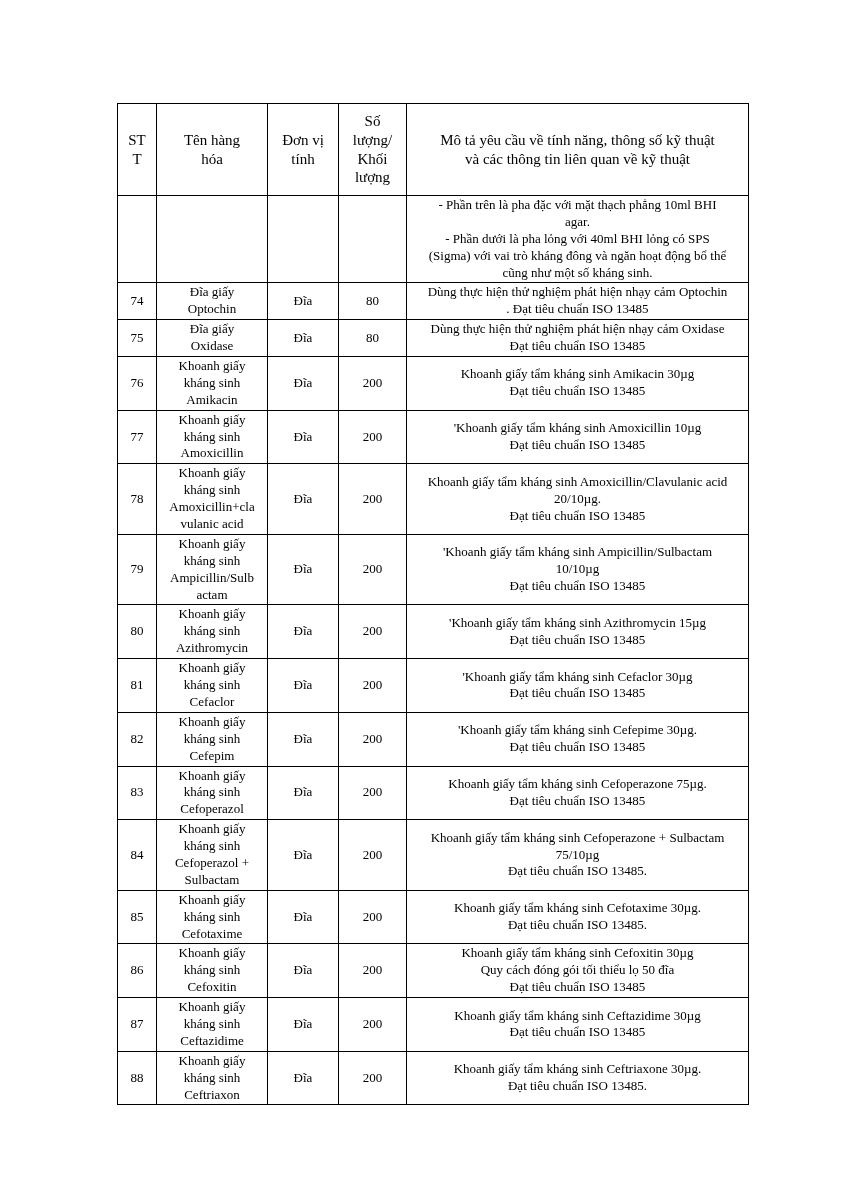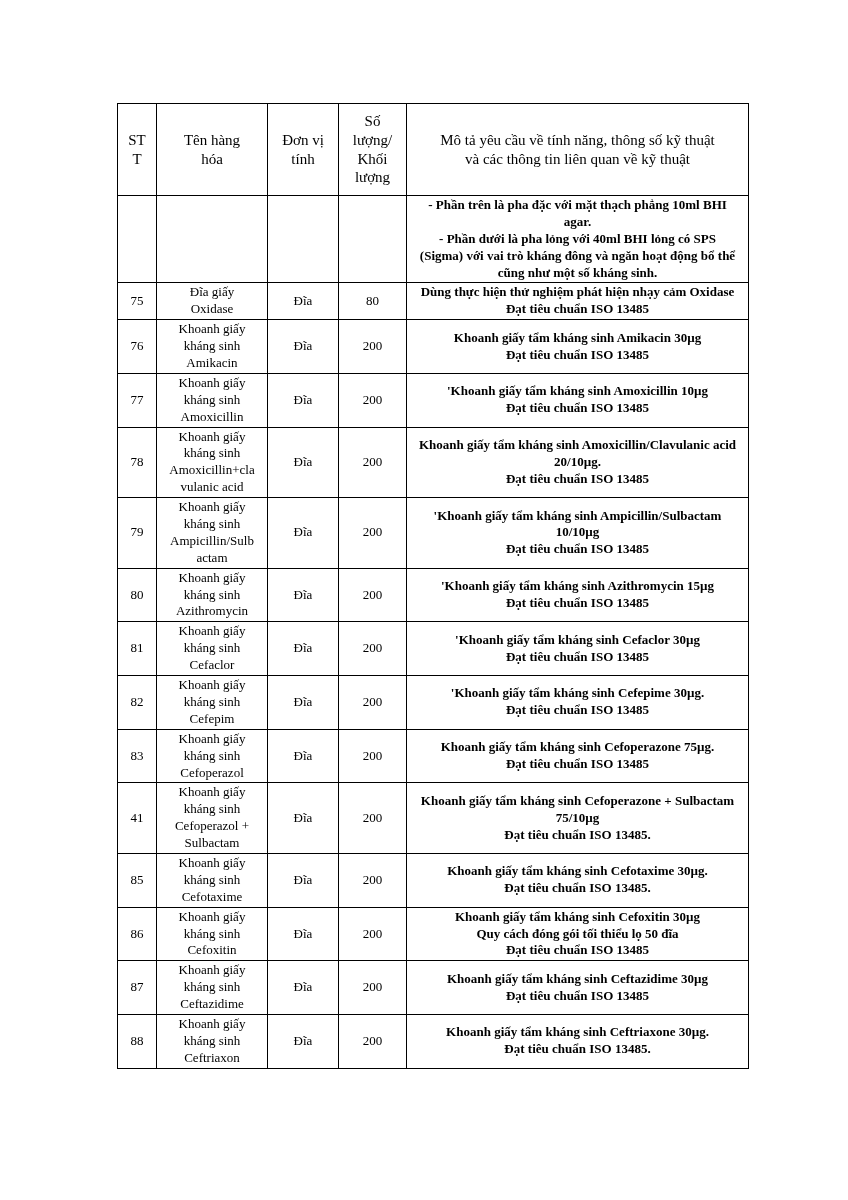--- a/index.html
+++ b/index.html
@@ -47,21 +47,20 @@
     line-height: 1.3;
     padding: 1px 2px;
   }
   td.cell-stt,
   td.cell-unit,
   td.cell-qty {
     font-size: 16px;
   }
   td.cell-desc {
     padding: 1px 4px;
-    font-weight: bold;
   }
 </style>
 </head>
 <body>
 
 <div class="page">
   <div class="table-wrap">
     <table class="doc-table">
       <colgroup>
         <col style="width:39px">
@@ -93,20 +92,29 @@
           <td class="cell-name"></td>
           <td class="cell-unit"></td>
           <td class="cell-qty"></td>
           <td class="cell-desc">- Phần trên là pha đặc với mặt thạch phẳng 10ml BHI
 agar.
 - Phần dưới là pha lỏng với 40ml BHI lỏng có SPS
 (Sigma) với vai trò kháng đông và ngăn hoạt động bổ thể
 cũng như một số kháng sinh.</td>
         </tr>
           <tr>
+          <td class="cell-stt">74</td>
+          <td class="cell-name">Đĩa giấy
+Optochin</td>
+          <td class="cell-unit">Đĩa</td>
+          <td class="cell-qty">80</td>
+          <td class="cell-desc">Dùng thực hiện thử nghiệm phát hiện nhạy cảm Optochin
+. Đạt tiêu chuẩn ISO 13485</td>
+        </tr>
+          <tr>
           <td class="cell-stt">75</td>
           <td class="cell-name">Đĩa giấy
 Oxidase</td>
           <td class="cell-unit">Đĩa</td>
           <td class="cell-qty">80</td>
           <td class="cell-desc">Dùng thực hiện thử nghiệm phát hiện nhạy cảm Oxidase
 Đạt tiêu chuẩn ISO 13485</td>
         </tr>
           <tr>
           <td class="cell-stt">76</td>
@@ -186,21 +194,21 @@
           <td class="cell-stt">83</td>
           <td class="cell-name">Khoanh giấy
 kháng sinh
 Cefoperazol</td>
           <td class="cell-unit">Đĩa</td>
           <td class="cell-qty">200</td>
           <td class="cell-desc">Khoanh giấy tẩm kháng sinh Cefoperazone 75µg.
 Đạt tiêu chuẩn ISO 13485</td>
         </tr>
           <tr>
-          <td class="cell-stt">41</td>
+          <td class="cell-stt">84</td>
           <td class="cell-name">Khoanh giấy
 kháng sinh
 Cefoperazol +
 Sulbactam</td>
           <td class="cell-unit">Đĩa</td>
           <td class="cell-qty">200</td>
           <td class="cell-desc">Khoanh giấy tẩm kháng sinh Cefoperazone + Sulbactam
 75/10µg
 Đạt tiêu chuẩn ISO 13485.</td>
         </tr>

